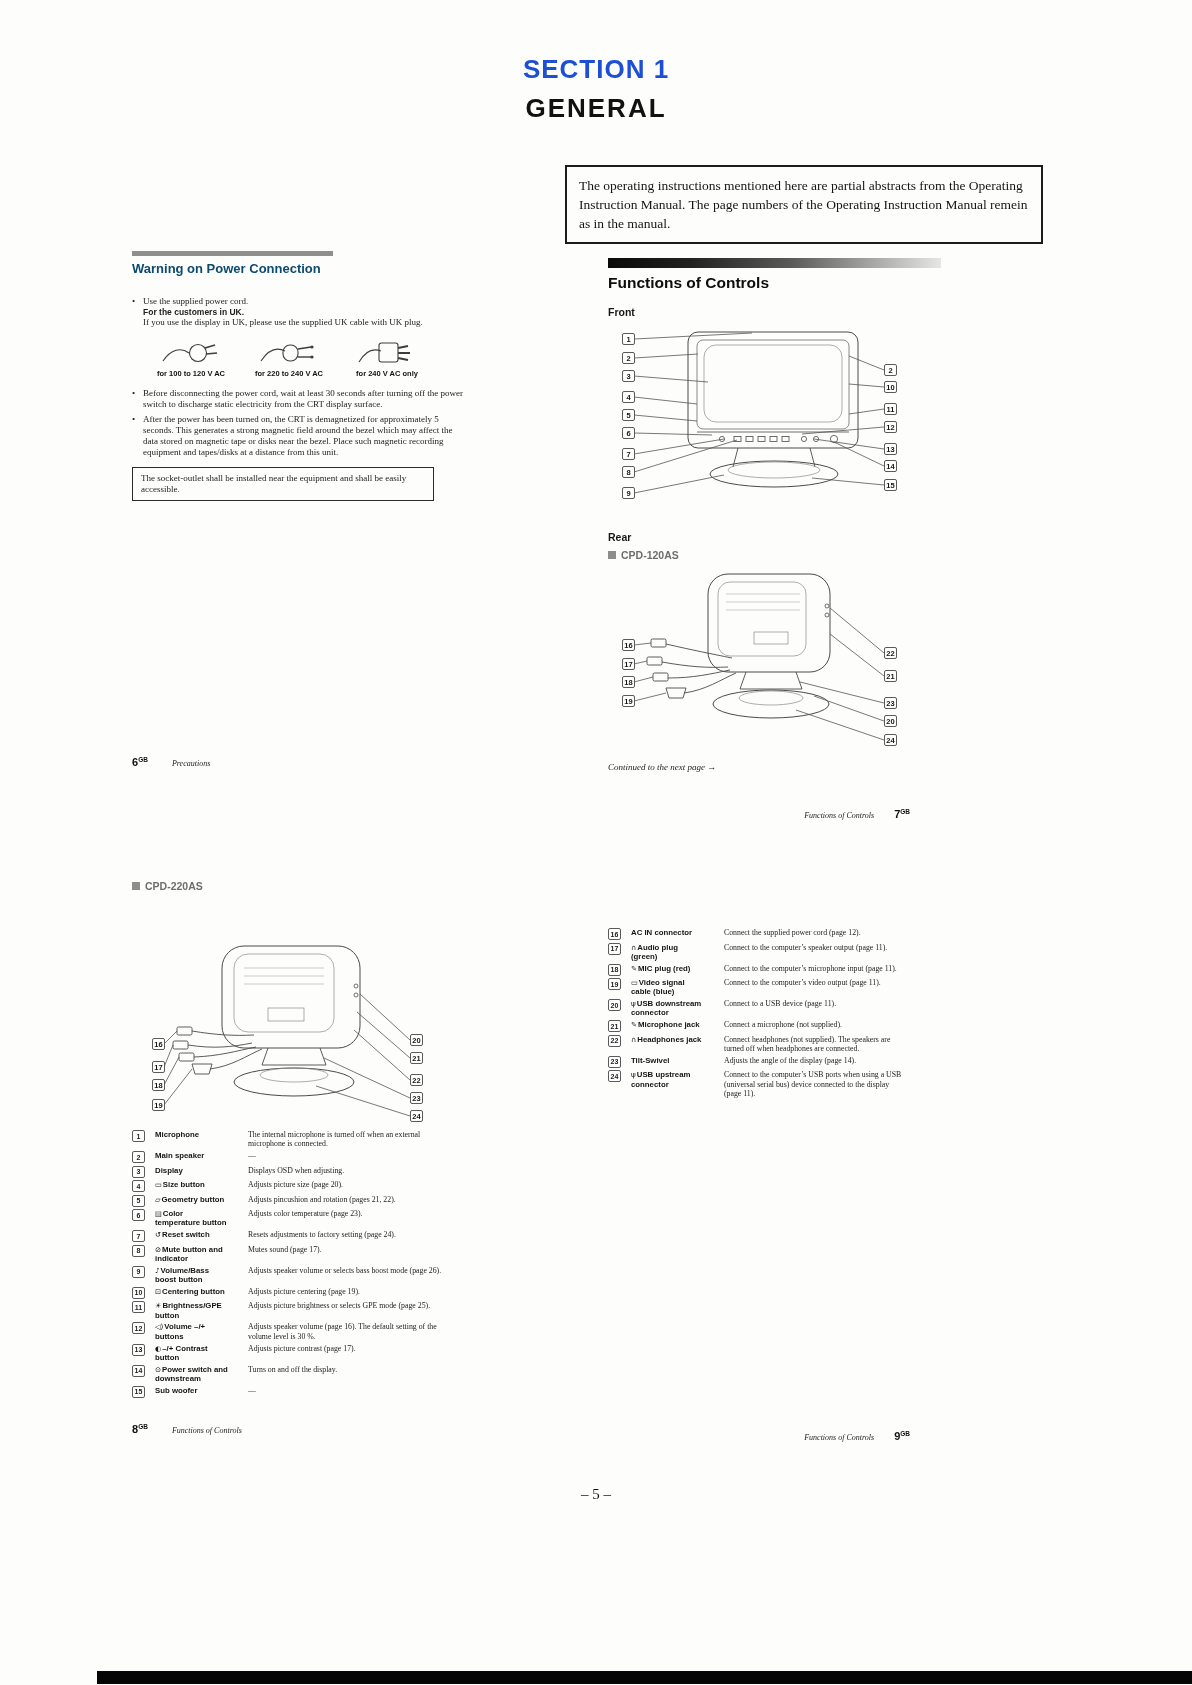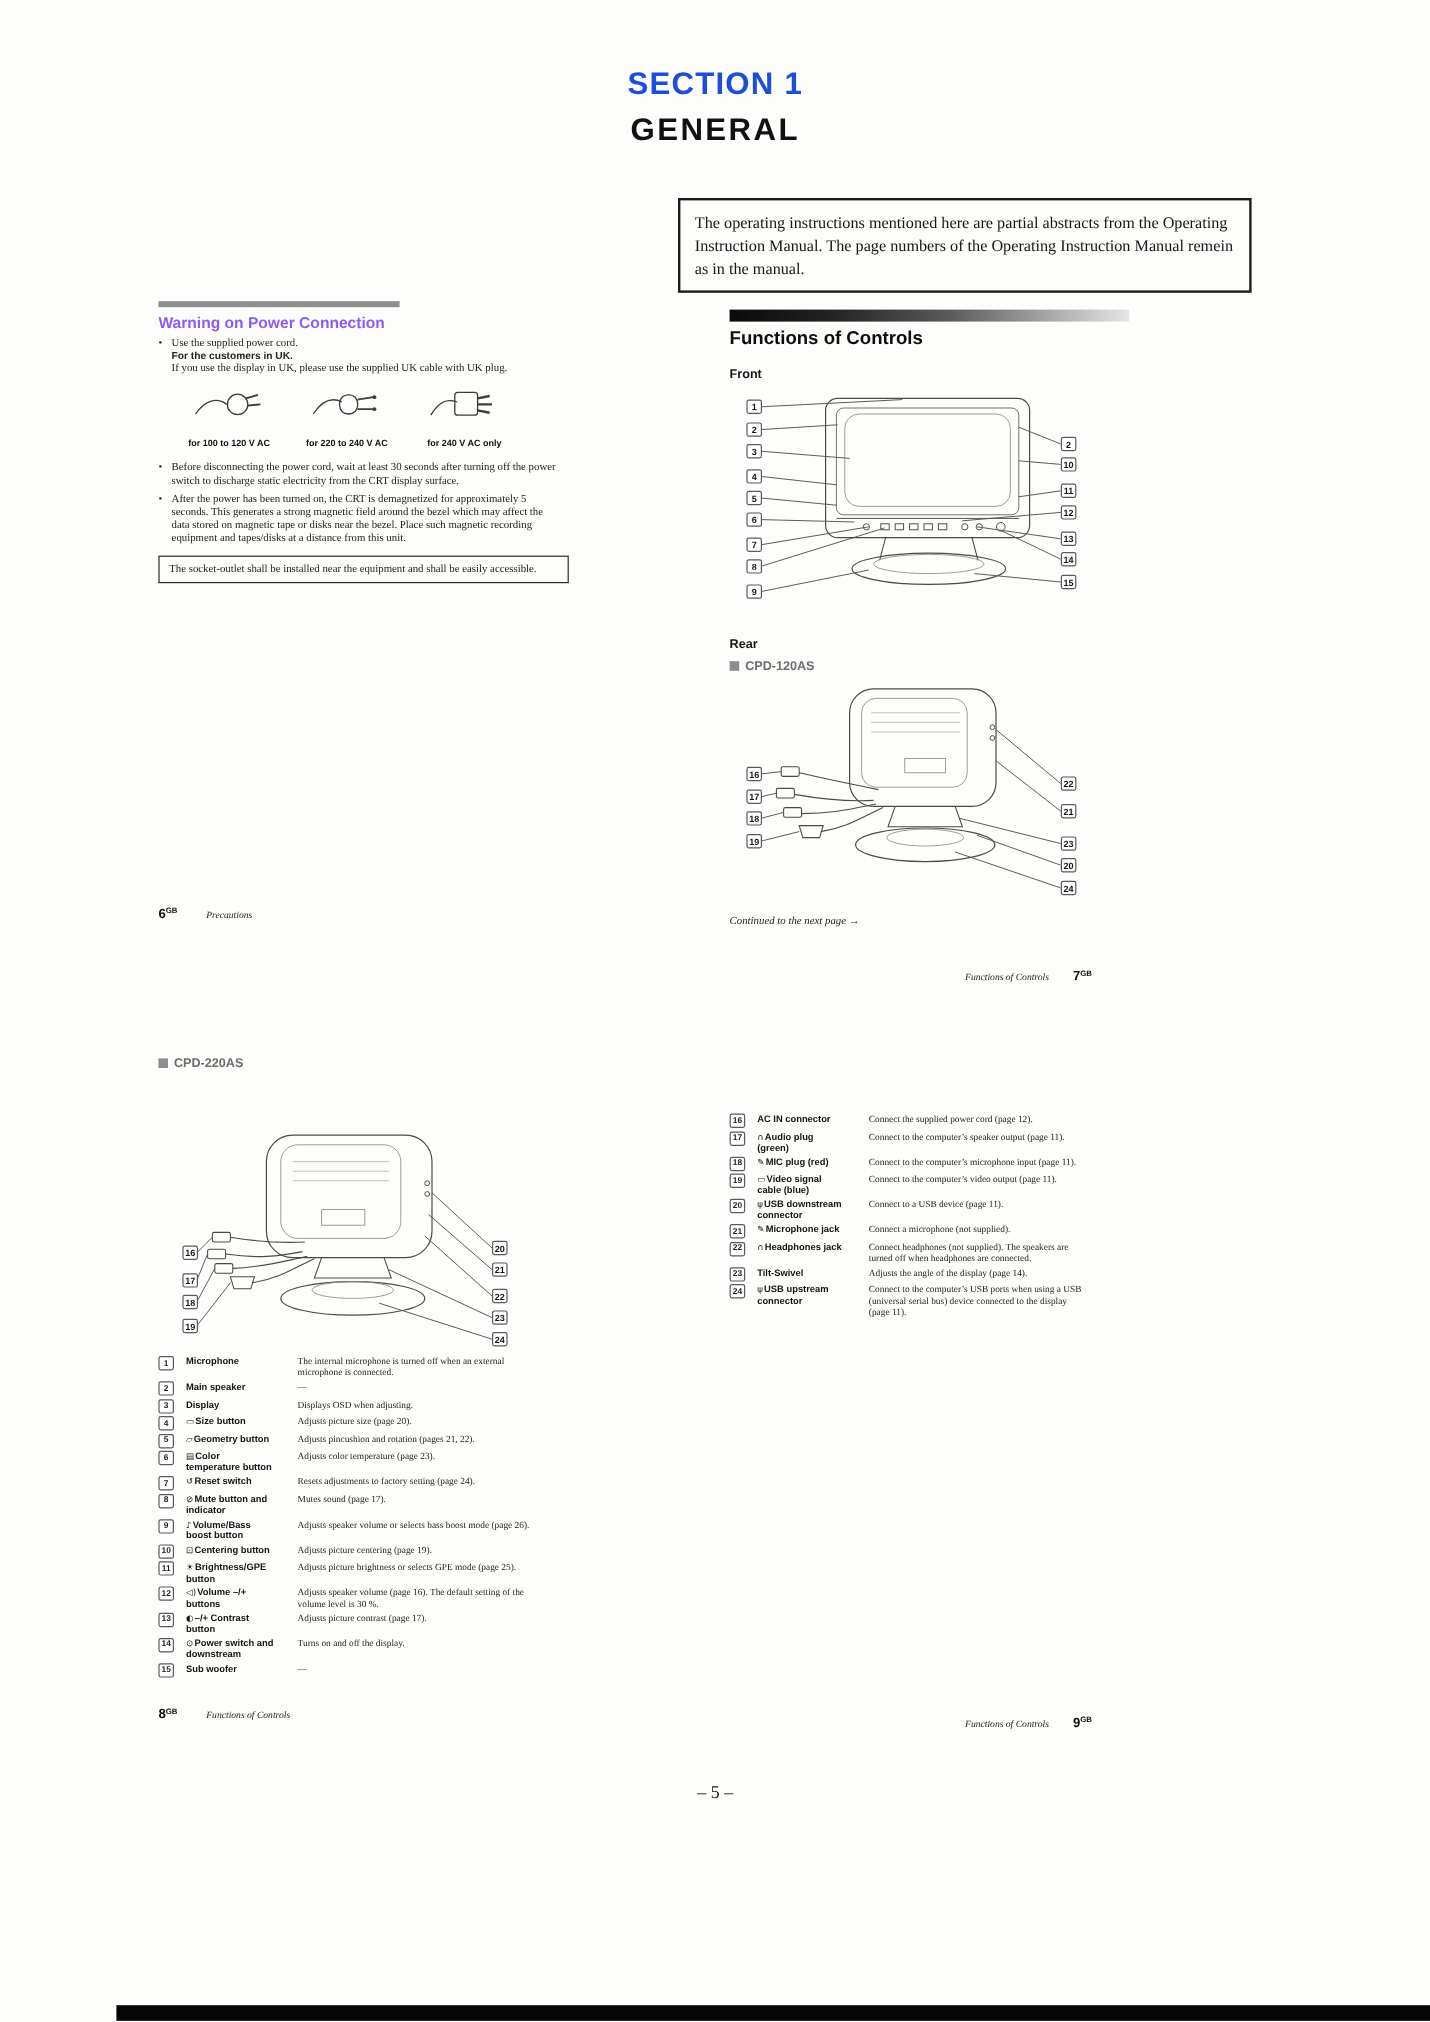--- a/index.html
+++ b/index.html
@@ -4,29 +4,29 @@
 <style>
   *{margin:0;padding:0;box-sizing:border-box}
   html,body{background:#ffffff}
   body{width:1192px;height:1685px;position:relative;font-family:"Liberation Serif",serif;color:#1b1b1b}
   .sheet{position:absolute;inset:0;background:#fdfdfb;overflow:hidden}
   .sec-title{position:absolute;left:0;top:54px;width:100%;text-align:center;font:bold 26px/30px "Liberation Sans",sans-serif;letter-spacing:1px;color:#1d4ed8}
   .sec-sub{position:absolute;left:0;top:93px;width:100%;text-align:center;font:bold 26px/30px "Liberation Sans",sans-serif;letter-spacing:2px;color:#111}
   .notice-box{position:absolute;left:565px;top:165px;width:478px;border:2px solid #1c1c1c;padding:9px 12px;font-size:13.5px;line-height:19px;color:#151515}
   .col6{position:absolute;left:132px;top:251px;width:334px;font-size:9px;line-height:11px;color:#222}
   .gray-rule{width:201px;height:5px;background:#8f8f8f;margin-bottom:5px}
-  .h-warning{font:bold 13px "Liberation Sans",sans-serif;color:#8b5cf6;margin-bottom:4px}
+  .h-warning{font:bold 13px "Liberation Sans",sans-serif;color:#0c4a6e;margin-bottom:20px}
   .bullet{display:flex;margin-bottom:4px}
   .bullet-mark{flex:0 0 11px}
   .bullet-body{flex:1}
   .uk-title{font:bold 8.5px "Liberation Sans",sans-serif}
   .plugs-row{display:flex;margin:9px 0 10px 10px}
   .plug-fig{width:98px;display:flex;flex-direction:column;align-items:center}
-  .plug-label{font:bold 7.5px "Liberation Sans",sans-serif;margin-top:14px;white-space:nowrap;color:#111}
-  .socket-box{border:1.5px solid #2a2a2a;padding:5px 8px;margin-top:9px;width:342px}
+  .plug-label{font:bold 7.5px "Liberation Sans",sans-serif;margin-top:2px;white-space:nowrap;color:#111}
+  .socket-box{border:1.5px solid #2a2a2a;padding:5px 8px;margin-top:9px;width:302px}
   .grad-bar{position:absolute;left:608px;top:258px;width:333px;height:10px;background:linear-gradient(90deg,#0a0a0a 0%,#222 25%,#5a5a5a 55%,#a8a8a8 80%,#e6e6e6 100%)}
   .h-functions{position:absolute;left:608px;top:274px;font:bold 15.5px "Liberation Sans",sans-serif;color:#0d0d0d}
   .sub-h{position:absolute;font:bold 10.5px "Liberation Sans",sans-serif;color:#161616}
   .model-label{position:absolute;display:flex;align-items:center;font:bold 10.5px "Liberation Sans",sans-serif;color:#6d6d6d}
   .model-sq{width:8px;height:8px;background:#8d8d8d;margin-right:5px}
   .diagram{position:absolute}
   .dsvg{position:absolute}
   .callout{position:absolute;width:13px;height:12px;border:1px solid #5a5a5a;border-radius:2px;background:#fff;display:flex;align-items:center;justify-content:center;font:bold 7.5px "Liberation Sans",sans-serif;color:#161616}
   .continued{position:absolute;left:608px;top:762px;width:302px;text-align:left;font:italic 9px "Liberation Serif",serif;color:#222}
   .page-footer{position:absolute;font-size:8px;color:#222;white-space:nowrap}

